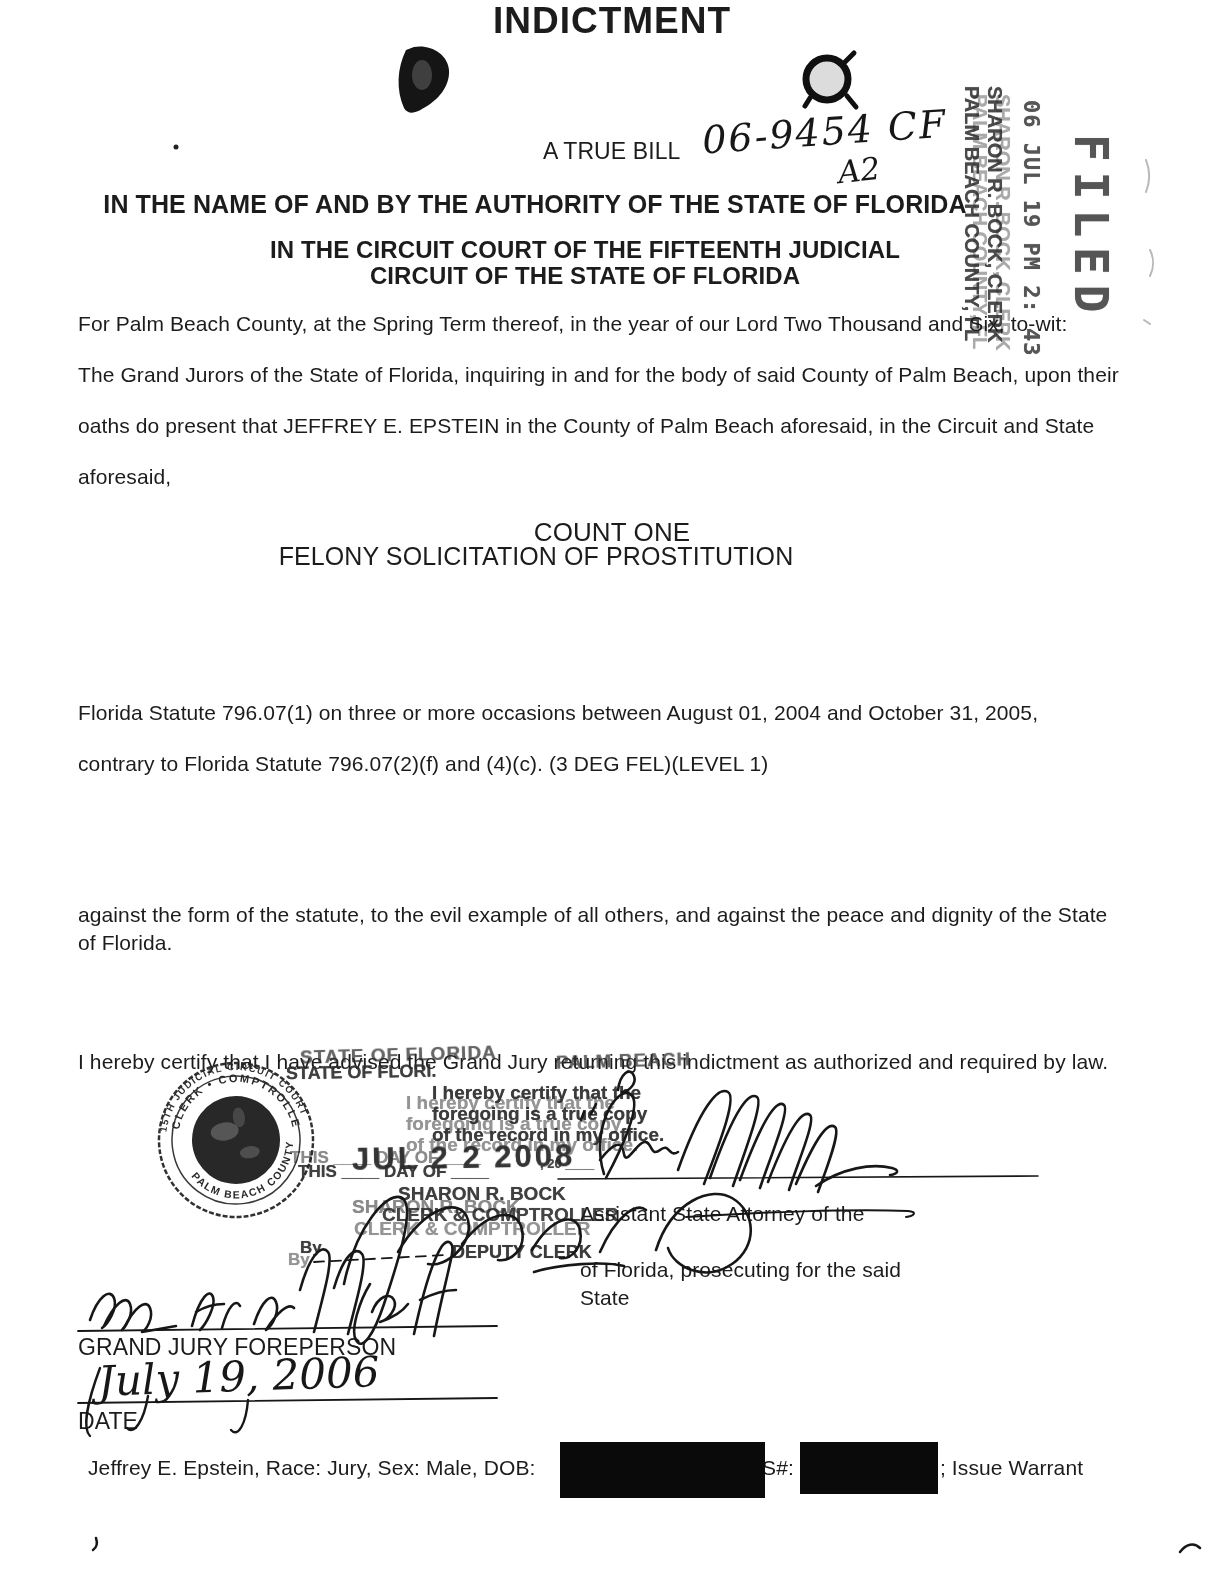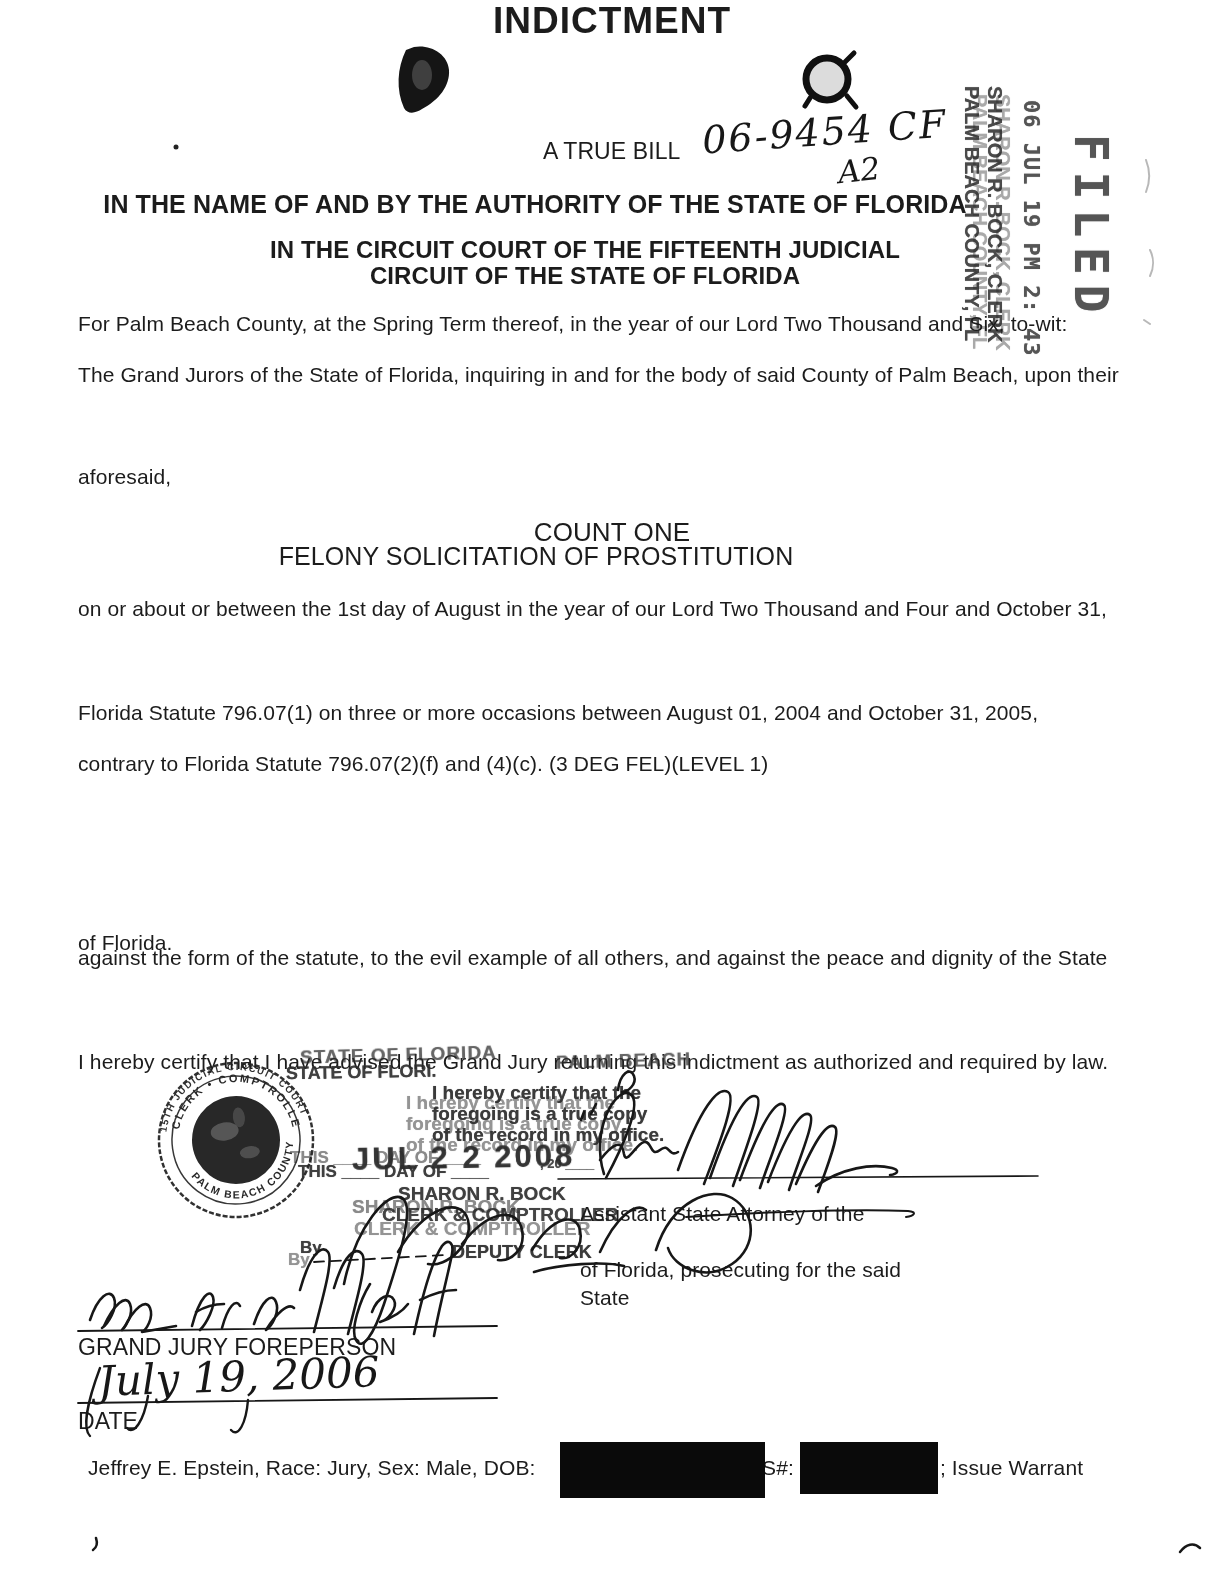--- a/index.html
+++ b/index.html
@@ -39,30 +39,30 @@
   </div>
   <div class="stamp vert" style="left:1006px;top:86px;width:300px;font-size:20px;line-height:23px;opacity:.85;">
     <div>SHARON R. BOCK, CLERK</div>
     <div>PALM BEACH COUNTY, FL</div>
   </div>
   <div class="stamp vert" style="left:1044px;top:100px;width:260px;font-family:'DejaVu Sans Mono',monospace;font-size:22px;letter-spacing:1px;opacity:.8;">06 JUL 19 PM 2: 43</div>
   <div class="stamp vert" style="left:1118px;top:134px;width:200px;font-family:'DejaVu Sans Mono',monospace;font-size:46px;letter-spacing:10px;opacity:.8;filter:blur(.5px);">FILED</div>
 
   <div class="ln" style="left:78px;top:312px;">For Palm Beach County, at the Spring Term thereof, in the year of our Lord Two Thousand and Six, to-wit:</div>
   <div class="ln" style="left:78px;top:363px;">The Grand Jurors of the State of Florida, inquiring in and for the body of said County of Palm Beach, upon their</div>
+  <div class="ln" style="left:78px;top:414px;">oaths do present that JEFFREY E. EPSTEIN in the County of Palm Beach aforesaid, in the Circuit and State</div>
   <div class="ln" style="left:78px;top:465px;">aforesaid,</div>
 
   <div class="ln ctr" style="left:0;top:518px;left:0px;width:1224px;font-size:26px;">COUNT ONE</div>
   <div class="ln ctr" style="left:0px;top:542px;width:1072px;font-size:25px;">FELONY SOLICITATION OF PROSTITUTION</div>
 
-  <div class="ln" style="left:78px;top:597px;">on or about or between the 1st day of August in the year of our Lord Two Thousand and Four and October 31,</div>
   <div class="ln" style="left:78px;top:701px;">Florida Statute 796.07(1) on three or more occasions between August 01, 2004 and October 31, 2005,</div>
   <div class="ln" style="left:78px;top:752px;">contrary to Florida Statute 796.07(2)(f) and (4)(c).  (3 DEG FEL)(LEVEL 1)</div>
 
-  <div class="ln" style="left:78px;top:946px;">against the form of the statute, to the evil example of all others, and against the peace and dignity of the State</div>
+  <div class="ln" style="left:78px;top:903px;">against the form of the statute, to the evil example of all others, and against the peace and dignity of the State</div>
   <div class="ln" style="left:78px;top:931px;">of Florida.</div>
 
   <div class="ln" style="left:78px;top:1050px;">I hereby certify that I have advised the Grand Jury returning this indictment as authorized and required by law.</div>
 
   <svg class="overlay" style="left:154px;top:1058px;z-index:3;opacity:.93;transform:rotate(-8deg);" width="164" height="164" viewBox="0 0 164 164">
     <defs>
       <path id="sealOuterTop" d="M12,82 A70,70 0 0 1 152,82"></path>
       <path id="sealTop" d="M24,82 A58,58 0 0 1 140,82"></path>
       <path id="sealBot" d="M26,94 A57,57 0 0 0 138,94"></path>
     </defs>

